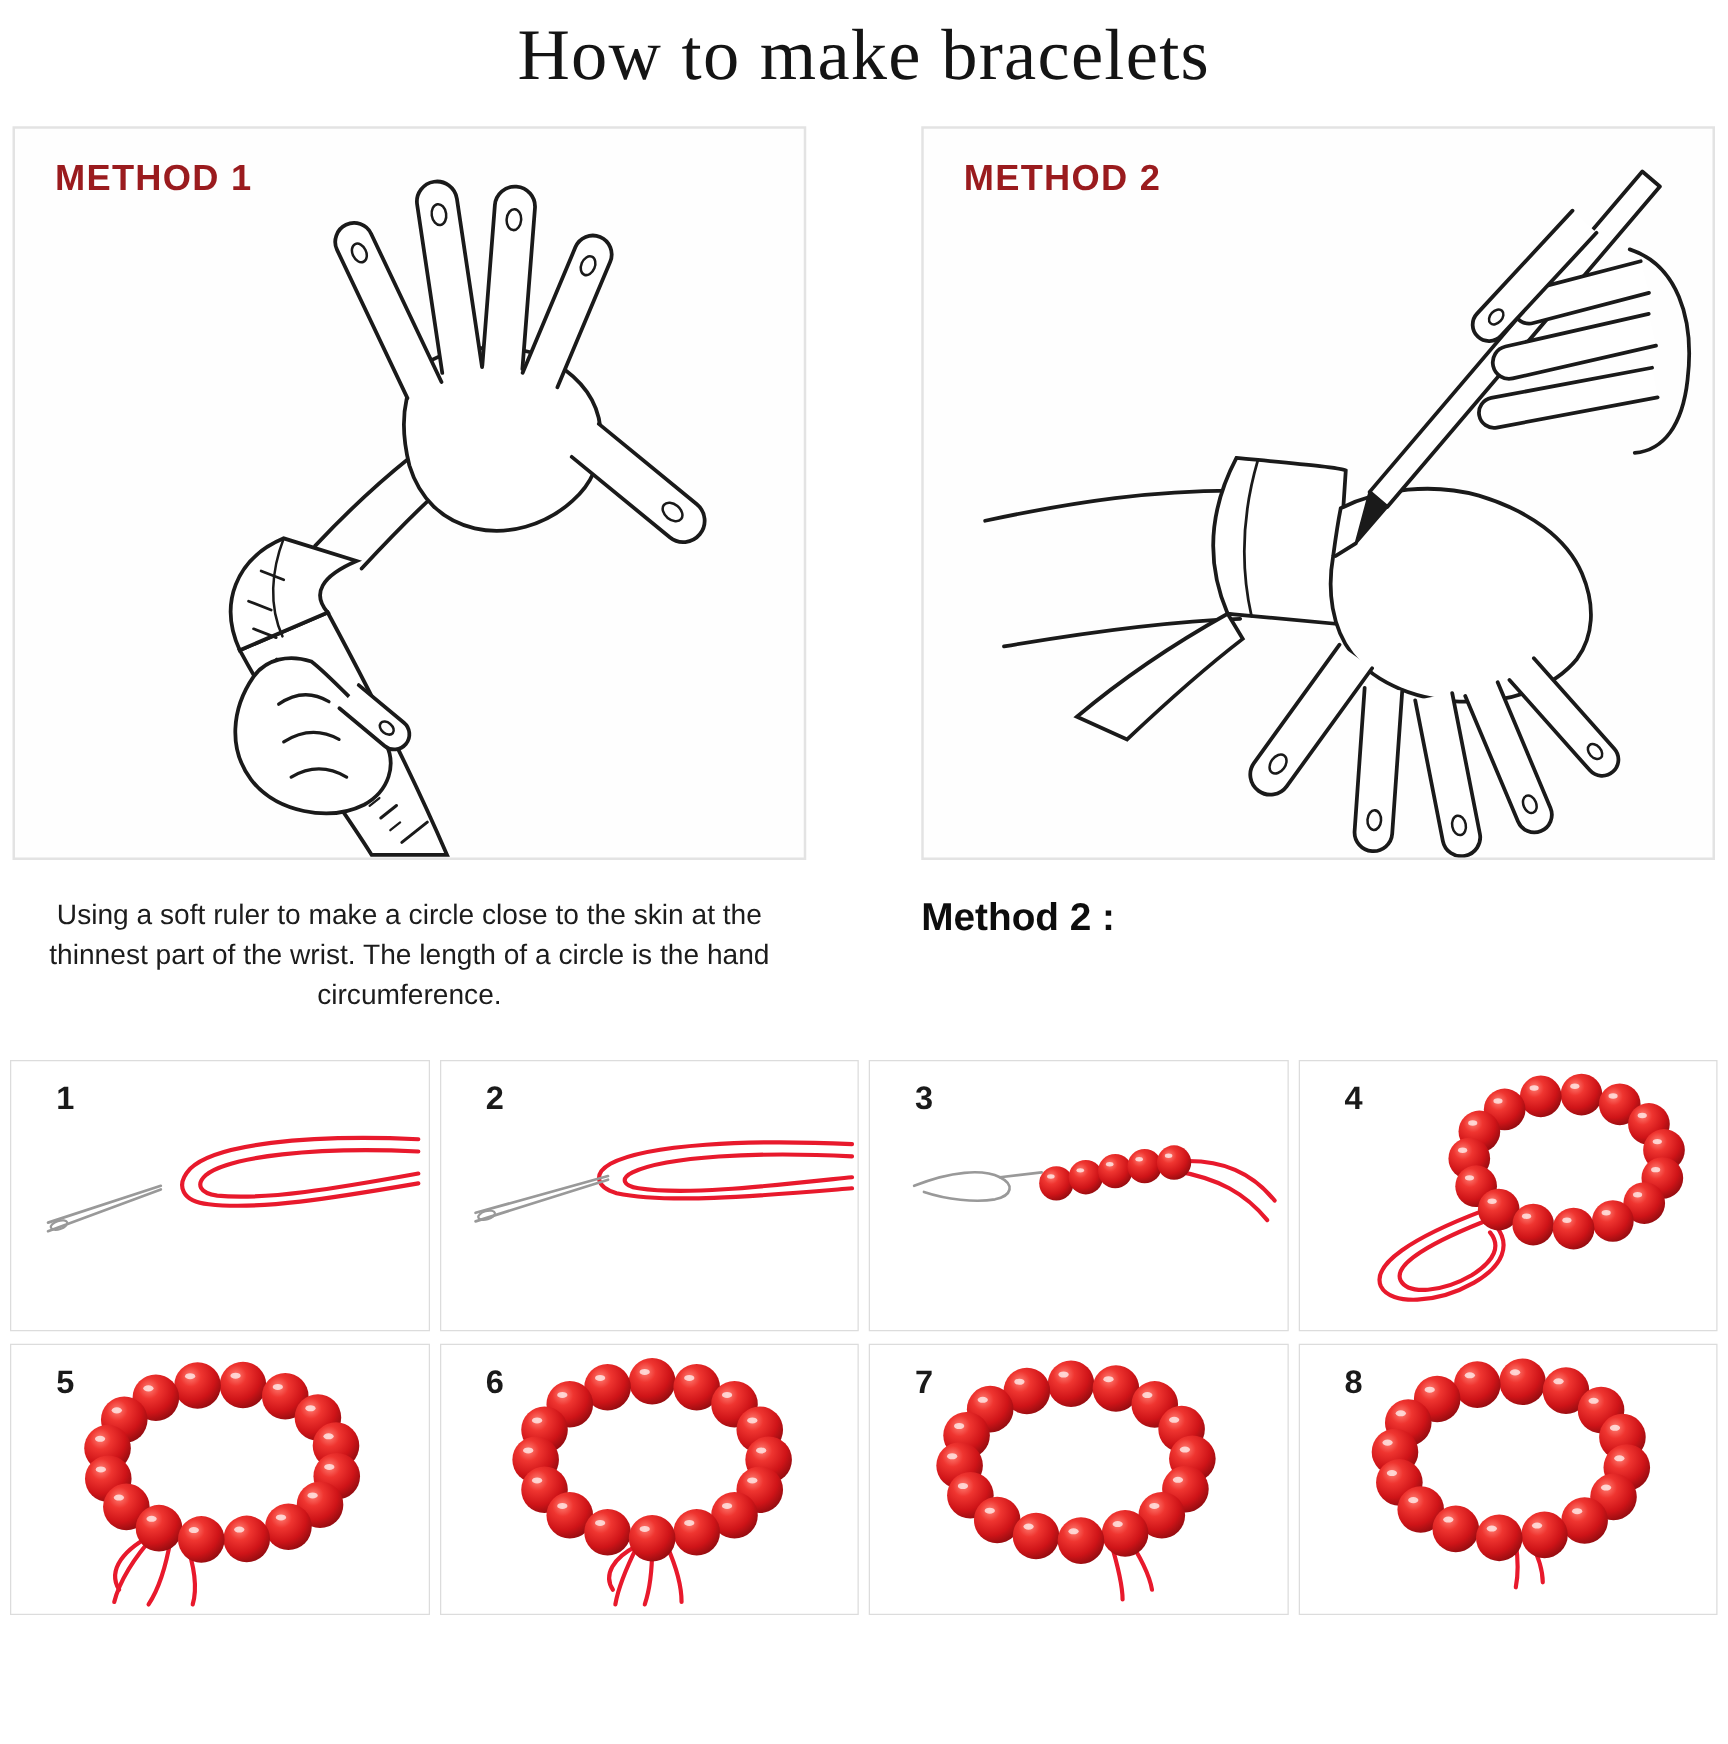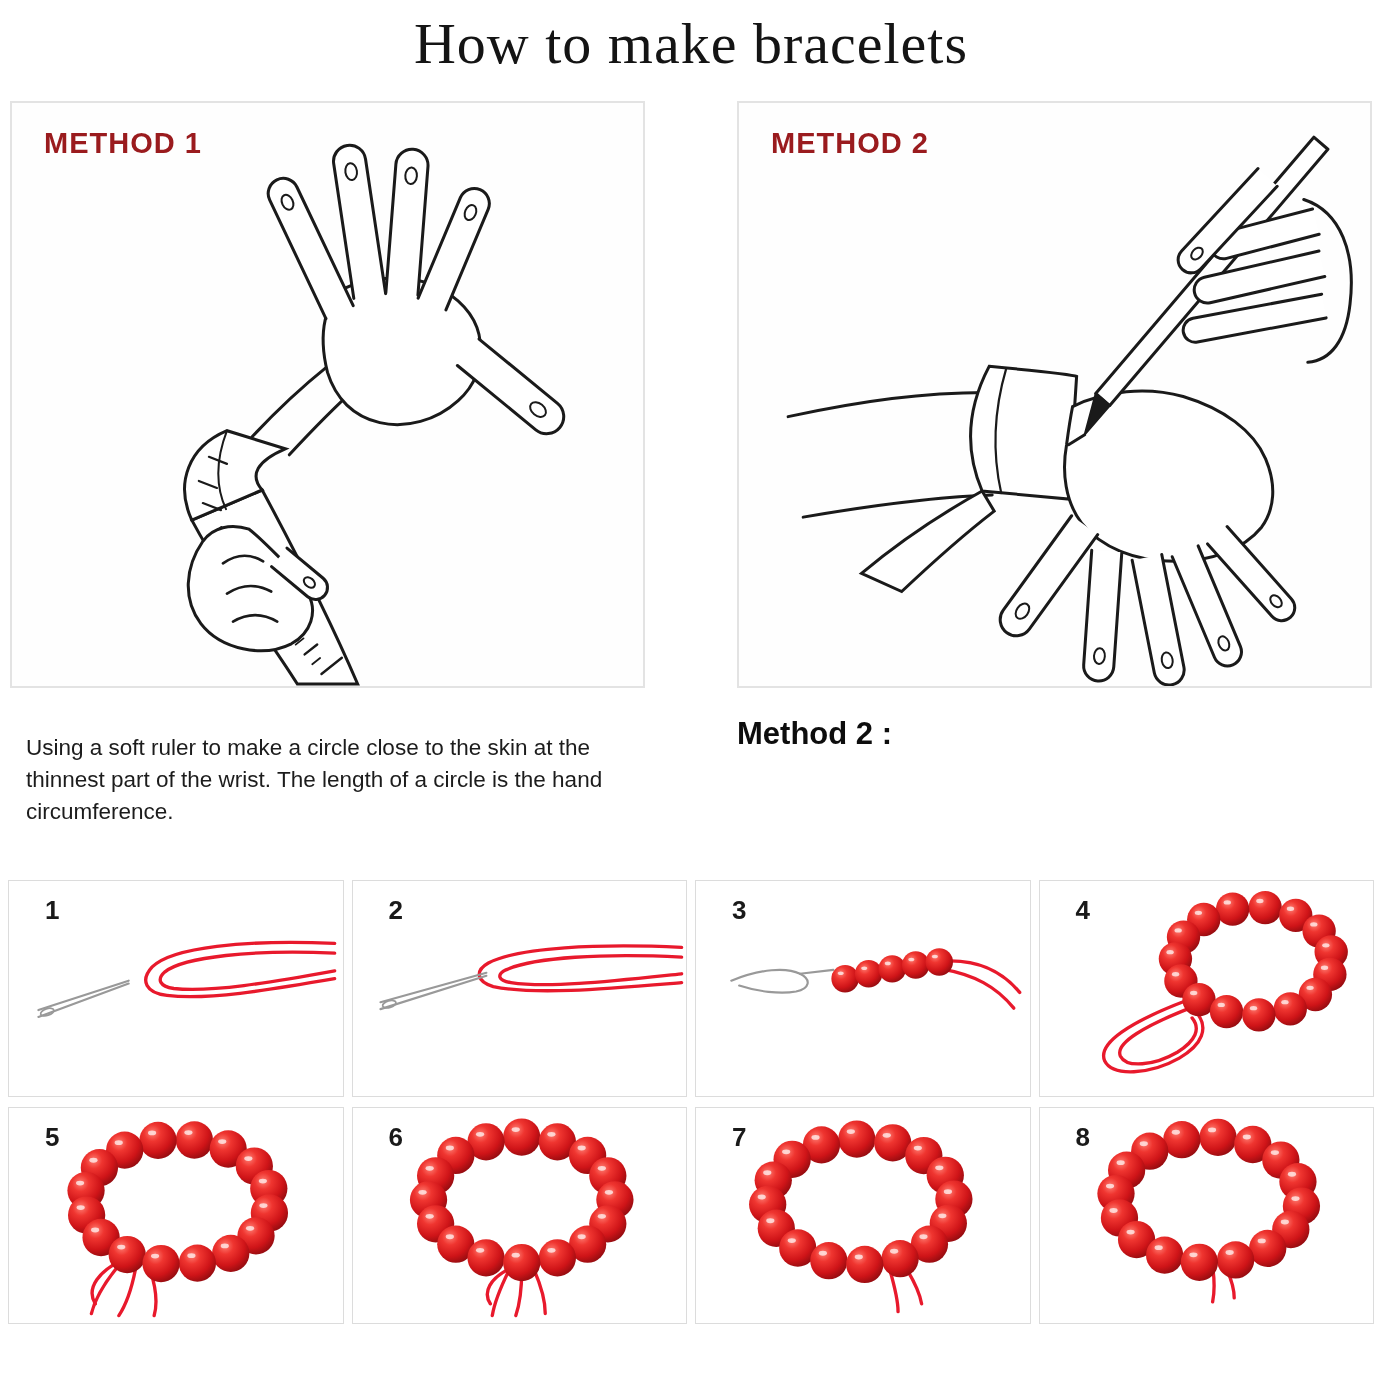--- a/index.html
+++ b/index.html
@@ -5,21 +5,21 @@
   html,body{margin:0;padding:0;background:#ffffff;}
   .page{width:1382px;height:1395px;box-sizing:border-box;font-family:"Liberation Sans",sans-serif;color:#1b1b1b;background:#fff;overflow:hidden;}
   .title{font-family:"Liberation Serif",serif;font-size:58px;text-align:center;margin:0;padding-top:10px;font-weight:400;color:#141414;letter-spacing:1px;}
   .panels{display:flex;gap:92px;padding:0 10px;margin-top:24px;}
   .panel{position:relative;flex:1;height:583px;border:2px solid #e3e3e3;background:#fefefe;}
   .badge{position:absolute;top:24px;left:32px;font-size:29px;font-weight:bold;color:#9a1b1e;letter-spacing:1px;z-index:2;}
   .panel svg{position:absolute;inset:0;width:100%;height:100%;}
   .descs{display:flex;gap:92px;padding:0 10px;margin-top:28px;}
   .desc{flex:1;}
   .desc h2{font-size:31px;margin:0 0 20px 0;color:#0d0d0d;font-weight:bold;}
-  .desc p{font-size:22.5px;line-height:1.42;margin:16px;color:#1c1c1c;}
+  .desc p{font-size:22.5px;line-height:1.42;margin:0;color:#1c1c1c;text-align:center;}
   .steps{display:grid;grid-template-columns:repeat(4,1fr);gap:10px 8px;padding:0 8px;margin-top:36px;}
   .cell{position:relative;height:215px;border:1px solid #dcdcdc;background:#fff;}
   .cell .num{position:absolute;top:14px;left:36px;font-size:26px;font-weight:600;color:#1a1a1a;z-index:2;}
   .cell svg{position:absolute;inset:0;width:100%;height:100%;}
 </style>
 </head>
 <body>
 
 <div class="page">
   <h1 class="title">How to make bracelets</h1>

